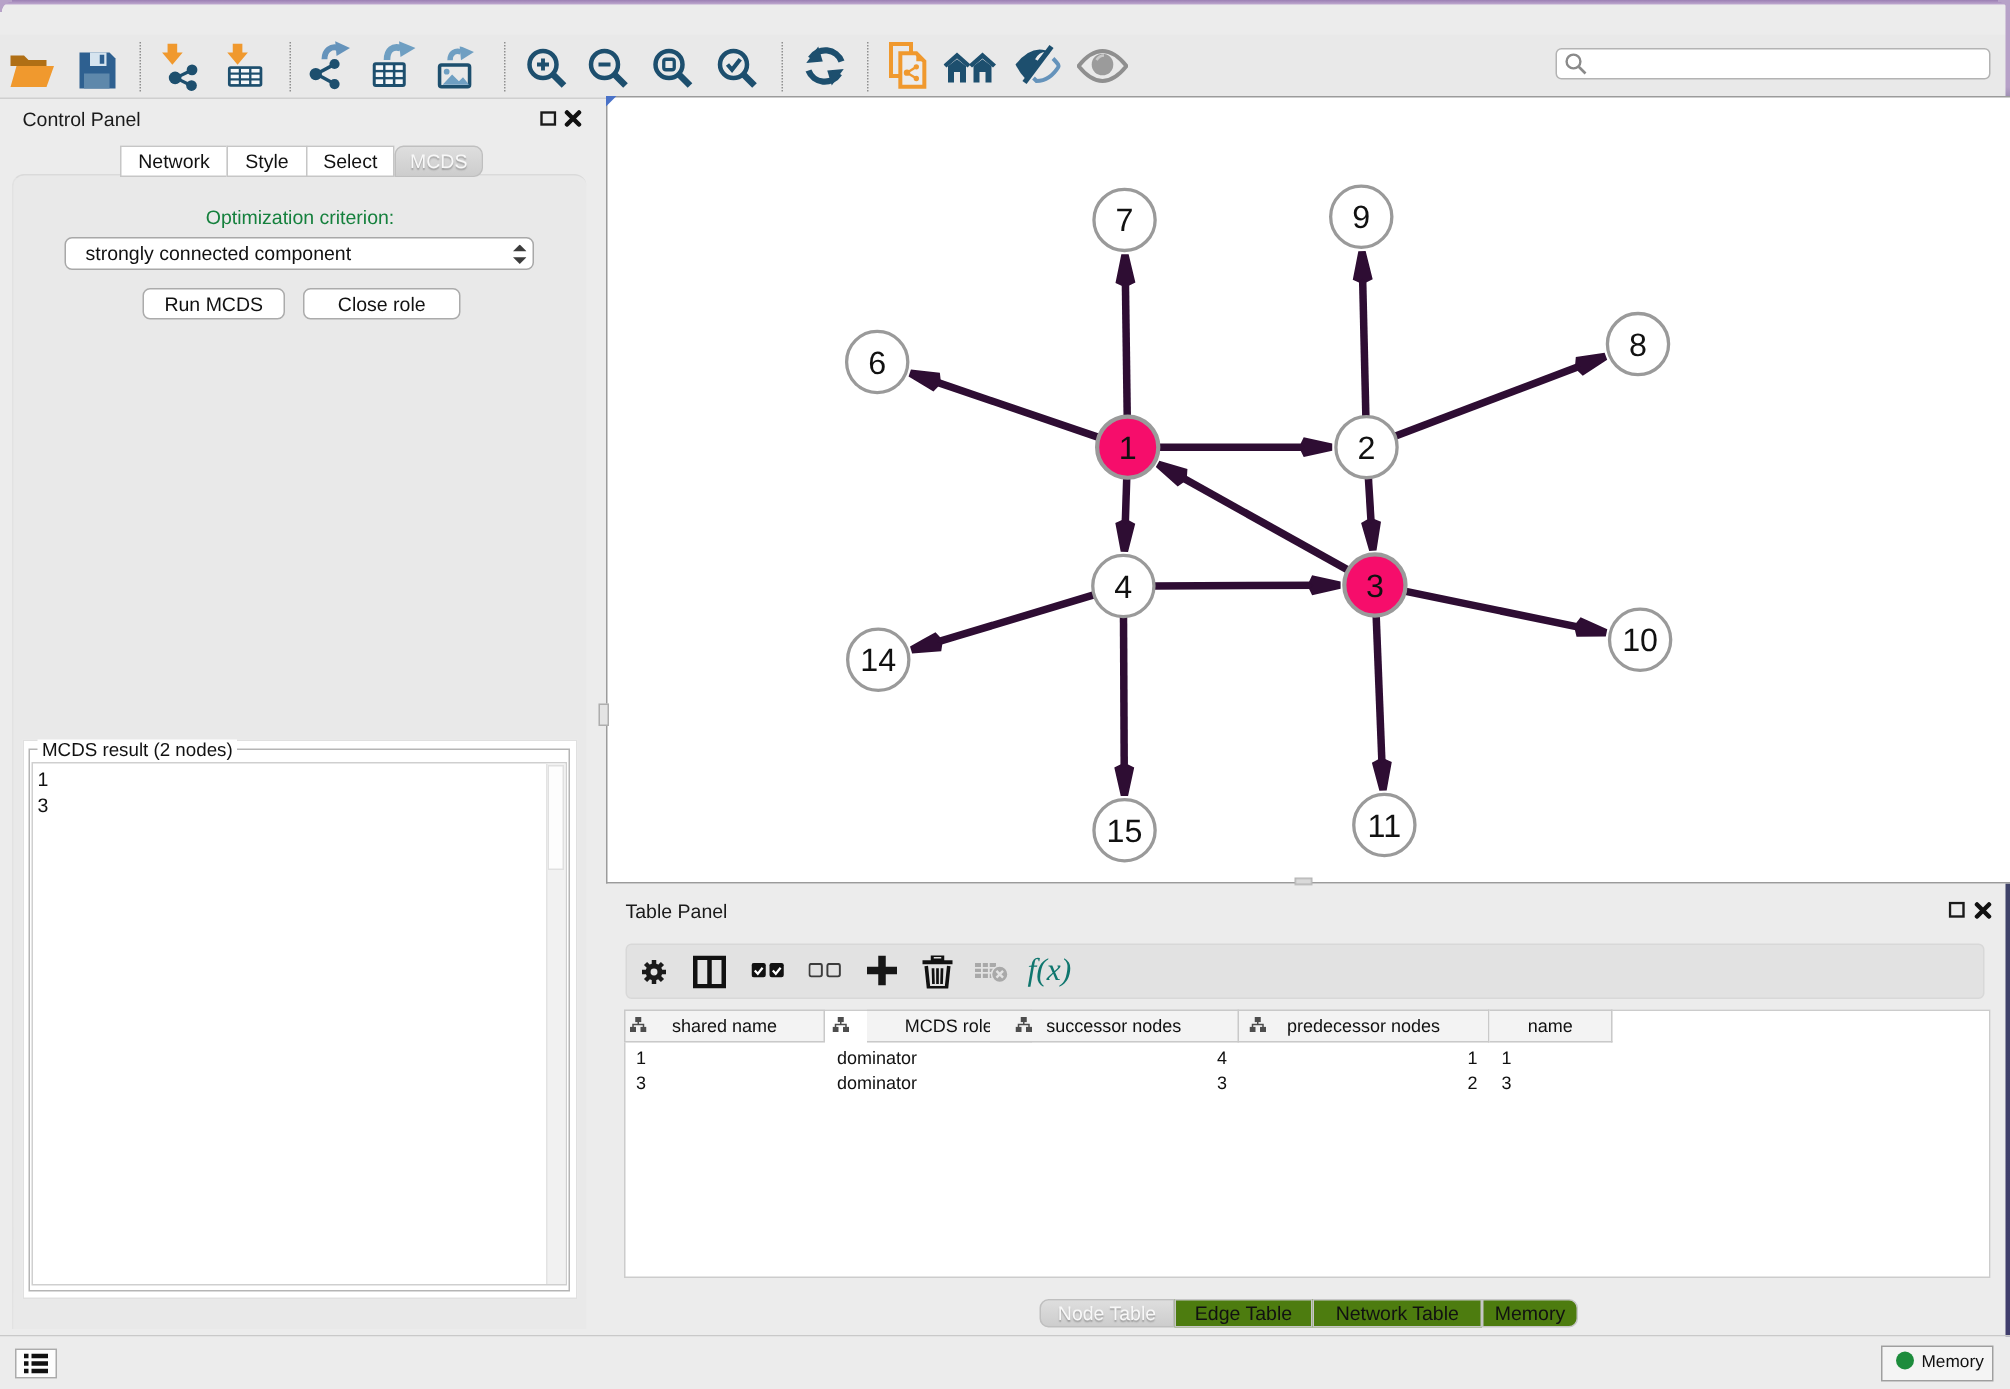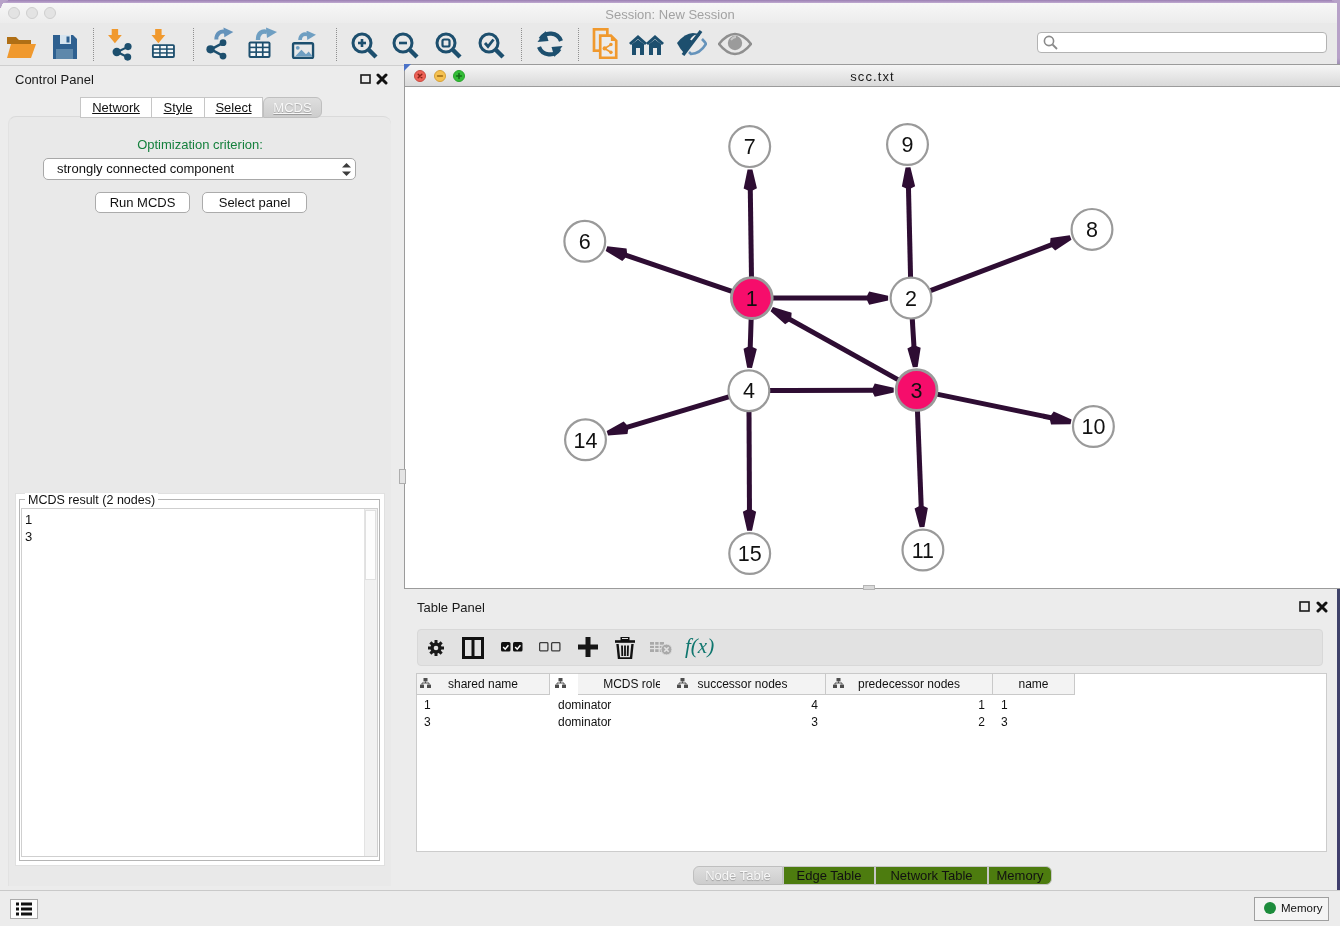--- a/index.html
+++ b/index.html
@@ -15,21 +15,21 @@
 #wintitle{position:absolute;top:4px;left:0;width:100%;text-align:center;font-size:13px;color:#a2a2a2;}
 
 #toolbar{left:0;top:23px;width:1340px;height:43px;background:#e9e9e9;border-bottom:1px solid #cfcfcf;box-sizing:border-box;}
 .sep{position:absolute;top:28px;height:33px;width:0;border-left:1px dotted #8f8f8f;}
 .ticon{position:absolute;}
 
 #search{left:1037px;top:32px;width:290px;height:21px;background:#fff;border:1px solid #b3b3b3;border-radius:4px;box-sizing:border-box;}
 
 #cp-title{left:15px;top:72px;font-size:13px;color:#1a1a1a;}
 #cp-panel{left:8px;top:116px;width:383px;height:770px;background:#e9e9e9;border-top:1px solid #dadada;border-left:1px solid #e2e2e2;border-radius:8px 8px 0 0;box-sizing:border-box;}
-.tab{position:absolute;top:97px;height:21px;box-sizing:border-box;background:#fff;border:1px solid #c6c6c6;color:#111;font-size:13px;text-align:center;line-height:20px;text-decoration:underline;}
+.tab{position:absolute;top:97px;height:21px;box-sizing:border-box;background:#fff;border:1px solid #c6c6c6;color:#111;font-size:13px;text-align:center;line-height:20px;}
 .tabsel{background:linear-gradient(#dedede,#cdcdcd);color:#f8f8f8;text-shadow:0 1px 1px rgba(0,0,0,0.25);border-color:#bfbfbf;}
 #optlabel{left:0px;top:137px;width:400px;text-align:center;font-size:13px;color:#15803d;}
 #dropdown{left:43px;top:158px;width:313px;height:22px;background:#fff;border:1px solid #a8a8a8;border-radius:5px;box-sizing:border-box;font-size:13px;color:#111;line-height:20px;padding-left:13px;}
 .btn{position:absolute;top:192px;height:21px;background:#fff;border:1px solid #ababab;border-radius:5px;box-sizing:border-box;font-size:13px;color:#111;text-align:center;line-height:19px;}
 
 #resbox{left:15px;top:493px;width:370px;height:373px;background:#fff;border:1px solid #e0e0e0;box-sizing:border-box;}
 #fieldset{left:19px;top:499px;width:361px;height:362px;border:1px solid #b5b5b5;box-sizing:border-box;}
 #legend{left:25px;top:493px;background:#fff;padding:0 3px;font-size:12.5px;color:#111;}
 #textarea{left:21px;top:508px;width:357px;height:349px;background:#fff;border:1px solid #cfcfcf;box-sizing:border-box;font-size:13px;color:#111;}
 #scrolltrack{left:364px;top:509px;width:13px;height:347px;background:#f1f1f1;border-left:1px solid #e3e3e3;box-sizing:border-box;}
@@ -51,26 +51,20 @@
 .btab.tabsel{background:linear-gradient(#dedede,#cdcdcd);color:#f8f8f8;text-shadow:0 1px 1px rgba(0,0,0,0.25);border-color:#bfbfbf;}
 
 #statusline{left:0;top:890px;width:1340px;height:1px;background:#c9c9c9;}
 #statusbar{left:0;top:891px;width:1340px;height:35px;background:#ececec;}
 #listbtn{left:10px;top:899px;width:28px;height:20px;background:#fdfdfd;border:1px solid #ababab;box-sizing:border-box;}
 #membtn{left:1254px;top:897px;width:75px;height:24px;background:#f4f4f4;border:1px solid #9f9f9f;box-sizing:border-box;font-size:11.5px;color:#111;line-height:21px;}
 </style>
 </head>
 <body>
 <div id="app">
-  <div class="abs" id="titlebar">
-    <div class="tl" style="left:8px;"></div>
-    <div class="tl" style="left:26px;"></div>
-    <div class="tl" style="left:44px;"></div>
-    <div id="wintitle">Session: New Session</div>
-  </div>
   <div class="abs" id="toolbar"></div>
   <div class="abs" id="topstrip"></div>
   <div class="abs" id="rightstrip"></div>
     <div class="abs" style="left:0;top:0;width:8px;height:8px;background:radial-gradient(circle 8px at 8px 8px, rgba(0,0,0,0) 6.5px, #b7a2c8 7px);"></div>
     <div class="abs" style="left:1332px;top:0;width:8px;height:8px;background:radial-gradient(circle 8px at 0px 8px, rgba(0,0,0,0) 6.5px, #b7a2c8 7px);"></div>
 <div class="sep" style="left:92.7px;"></div>
     <div class="sep" style="left:192.5px;"></div>
     <div class="sep" style="left:335.6px;"></div>
     <div class="sep" style="left:521.4px;"></div>
     <div class="sep" style="left:577.5px;"></div>
@@ -209,49 +203,31 @@
 
   <div class="abs" id="cp-title">Control Panel</div>
   <div class="abs" id="cp-panel"></div>
   <div class="tab" style="left:80px;width:72px;">Network</div>
   <div class="tab" style="left:151px;width:54px;">Style</div>
   <div class="tab" style="left:204px;width:59px;">Select</div>
   <div class="tab tabsel" style="left:263px;width:59px;border-radius:6px 6px 6px 0;">MCDS</div>
   <div class="abs" id="optlabel">Optimization criterion:</div>
   <div class="abs" id="dropdown">strongly connected component</div>
   <div class="btn" style="left:95px;width:95px;">Run MCDS</div>
-  <div class="btn" style="left:202px;width:105px;">Select panel</div>
+  <div class="btn" style="left:202px;width:105px;">Close role</div>
   <div class="abs" id="resbox"></div>
   <div class="abs" id="fieldset"></div>
   <div class="abs" id="legend">MCDS result (2 nodes)</div>
   <div class="abs" id="textarea">
       <div style="padding:3px 0 0 3px;line-height:16.5px;">1<br>3</div>
     </div>
   <div class="abs" id="scrolltrack"></div>
   <div class="abs" id="scrollthumb"></div>
 
   <div class="abs" id="netwin">
-    <div id="nettitle">
-      <div class="mac" style="left:9px;background:#ee6156;border:1px solid #c64a40;">
-          <svg width="10" height="10" viewBox="0 0 10 10">
-            <path d="M3.2 3.2 L6.8 6.8 M6.8 3.2 L3.2 6.8" stroke="#8c2218" stroke-width="1.5" stroke-linecap="round"></path>
-          </svg>
-        </div>
-      <div class="mac" style="left:29px;background:#f6c150;border:1px solid #d5a138;">
-          <svg width="10" height="10" viewBox="0 0 10 10">
-            <path d="M2.6 5 H7.4" stroke="#9a6812" stroke-width="1.6" stroke-linecap="round"></path>
-          </svg>
-        </div>
-      <div class="mac" style="left:48px;background:#33bd37;border:1px solid #27a42c;">
-          <svg width="10" height="10" viewBox="0 0 10 10">
-            <path d="M2.6 5 H7.4 M5 2.6 V7.4" stroke="#156b1a" stroke-width="1.6" stroke-linecap="round"></path>
-          </svg>
-        </div>
-      <div id="netname">scc.txt</div>
-    </div>
 <svg id="graph" style="position:absolute;left:1px;top:22px;will-change:transform;transform:translateZ(0);" width="934" height="502">
 <g stroke="#2e0d33" stroke-width="5" fill="#2e0d33">
 <line x1="345.5" y1="191.7" x2="344.2" y2="95.7"></line>
 <polygon points="344.0,83.0 348.5,101.9 344.2,96.7 340.1,102.1"></polygon>
 <line x1="327.4" y1="204.9" x2="213.0" y2="165.9"></line>
 <polygon points="201.0,161.8 220.3,164.0 213.9,166.2 217.6,171.9"></polygon>
 <line x1="365.2" y1="211.1" x2="468.9" y2="211.1"></line>
 <polygon points="481.6,211.1 462.6,215.3 467.9,211.1 462.6,206.9"></polygon>
 <line x1="345.2" y1="230.5" x2="344.0" y2="267.6"></line>
 <polygon points="343.6,280.3 340.0,261.2 344.1,266.6 348.4,261.5"></polygon>

